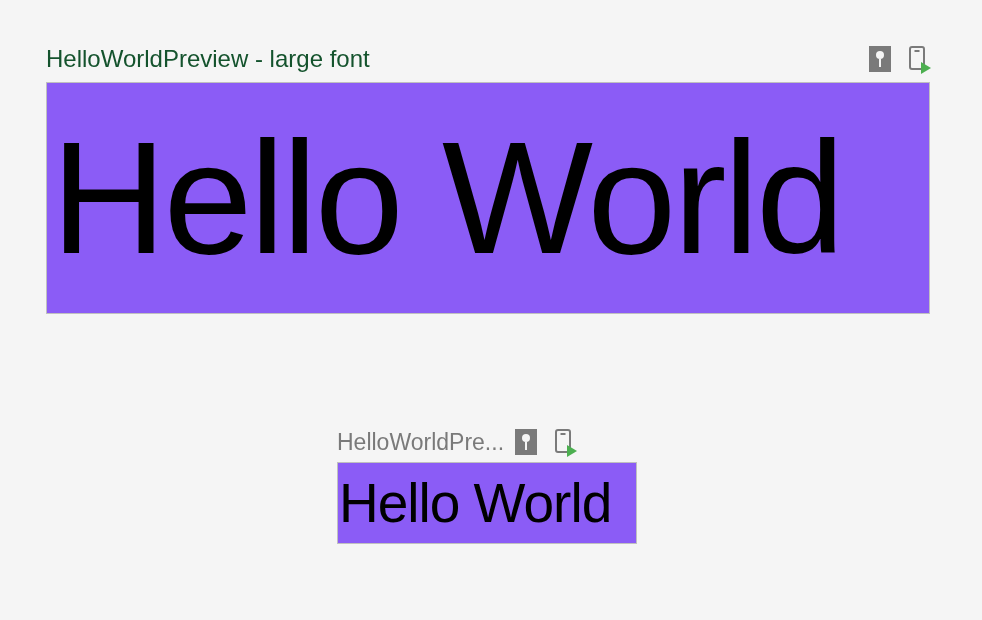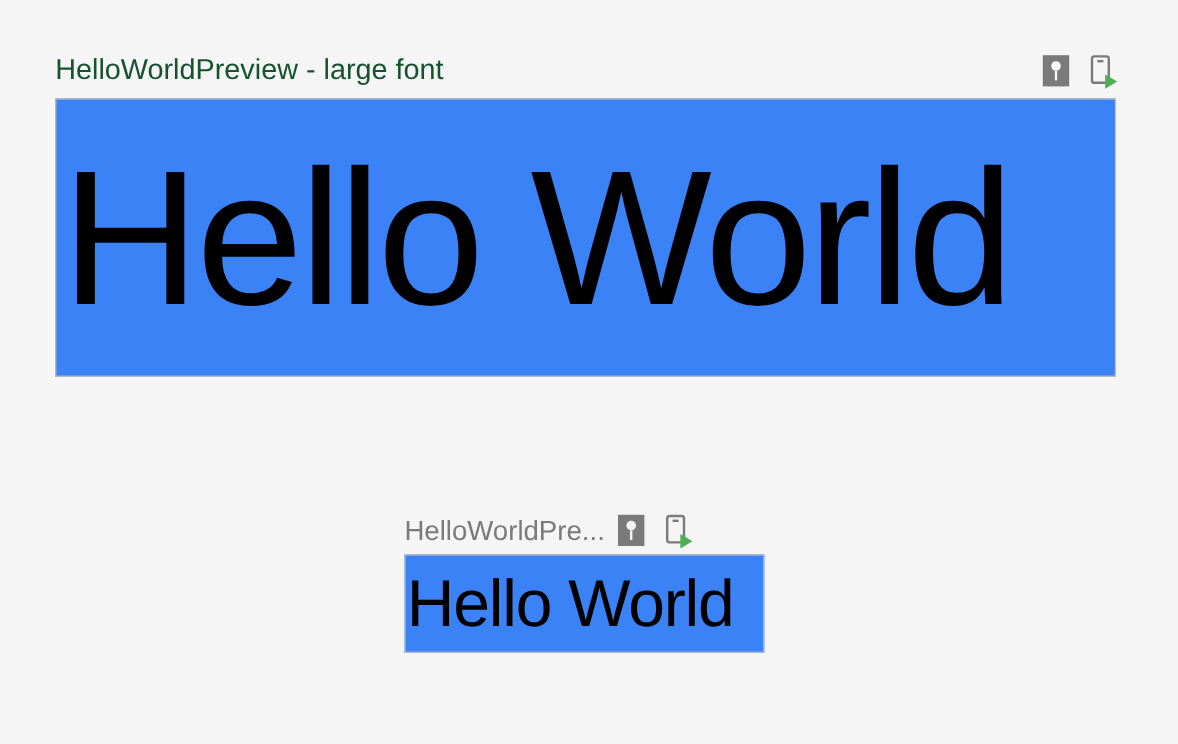--- a/index.html
+++ b/index.html
@@ -104,21 +104,21 @@
       position: absolute;
       bottom: -2px;
       right: -4px;
       width: 0;
       height: 0;
       border-left: 10px solid #4caf50;
       border-top: 6px solid transparent;
       border-bottom: 6px solid transparent;
     }
     .preview-box {
-      background: #3b82f6;
+      background: #8b5cf6;
       border: 1px solid #c0c0c0;
       white-space: nowrap;
       overflow: hidden;
     }
     .preview-box-large {
       width: 884px;
       height: 232px;
       display: flex;
       align-items: center;
       padding: 0 8px 0 4px;

